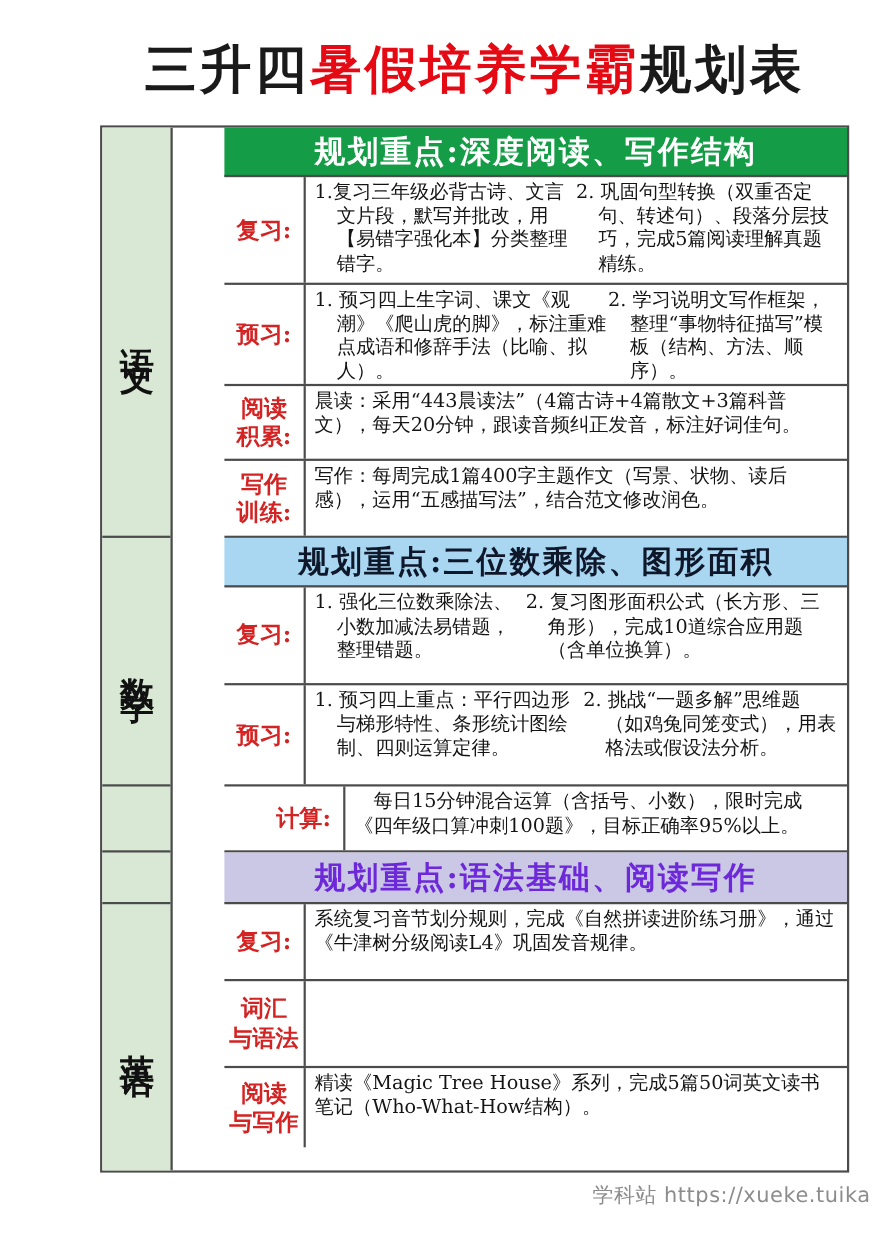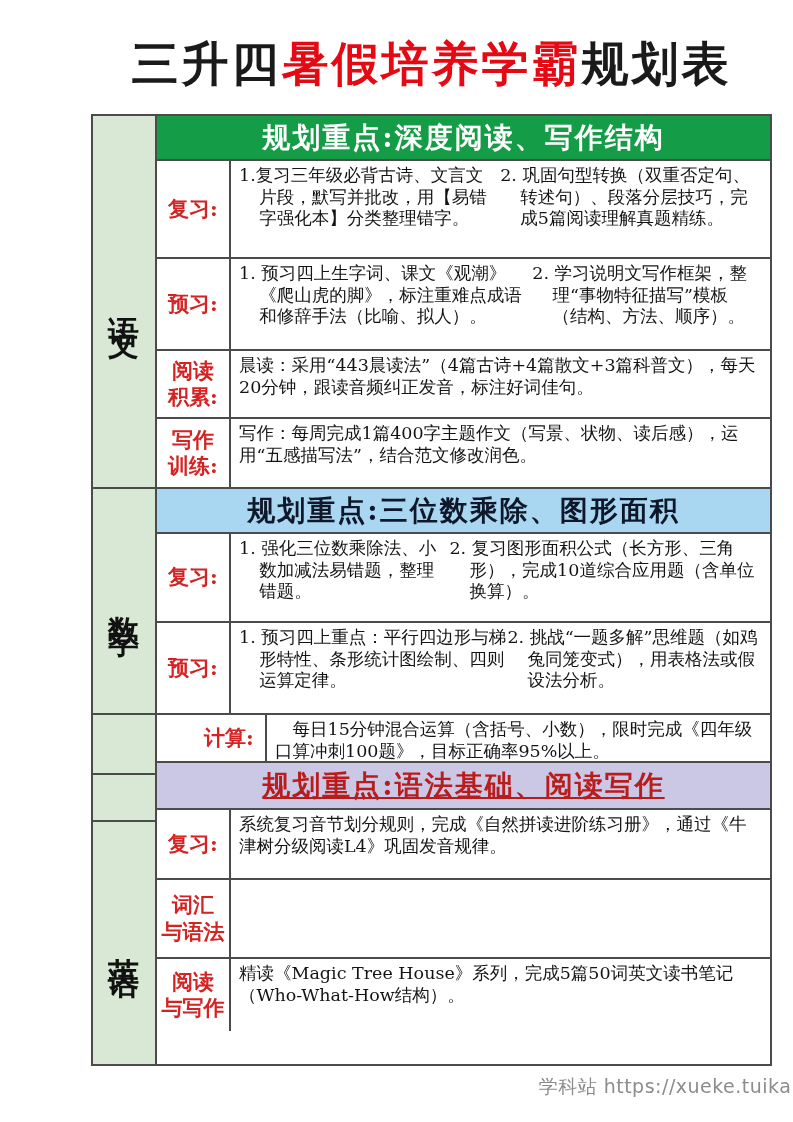--- a/index.html
+++ b/index.html
@@ -19,21 +19,21 @@
   }
   .page{position:relative;width:793px;height:1122px;background:#fff;margin-left:35px;}
   .title{
     position:absolute;top:38px;left:0;width:100%;text-align:center;
     font-size:47px;font-weight:900;letter-spacing:3px;line-height:1.1;
     font-family:"DejaVu Serif","DejaVu Sans",serif;white-space:nowrap;
   }
   .title .red{color:var(--titlered);}
   .plan-table{
     position:absolute;left:56px;top:114px;width:681px;height:952px;
-    border:2px solid var(--border);box-sizing:border-box;display:flex;background:#fff;
+    border:2px solid var(--border);box-sizing:border-box;display:flex;background:#fff;gap:47px;
   }
   .sidecol{
     width:64px;flex:0 0 64px;border-right:2px solid var(--border);
     box-sizing:border-box;display:flex;flex-direction:column;background:var(--sidebar);
   }
   .seg{
     box-sizing:border-box;border-bottom:2px solid var(--border);
     display:flex;align-items:center;justify-content:center;
   }
   .seg:last-child{border-bottom:none;}
@@ -133,27 +133,27 @@
             <div class="line hang">2. 复习图形面积公式（长方形、三角形），完成10道综合应用题（含单位换算）。</div>
           </div>
         </div>
         <div class="row" style="height: 92px;">
           <div class="label">预习:</div>
           <div class="content">
             <div class="line hang">1. 预习四上重点：平行四边形与梯形特性、条形统计图绘制、四则运算定律。</div>
             <div class="line hang">2. 挑战“一题多解”思维题（如鸡兔同笼变式），用表格法或假设法分析。</div>
           </div>
         </div>
-        <div class="row" style="height: 48px; padding-left: 36px;">
+        <div class="row" style="height: 60px; padding-left: 36px;">
           <div class="label">计算:</div>
           <div class="content">
             <div class="line">　每日15分钟混合运算（含括号、小数），限时完成《四年级口算冲刺100题》，目标正确率95%以上。</div>
           </div>
         </div>
-        <div class="row header-row" style="height: 47px; background: rgb(203, 200, 230); color: #b91c1c; text-decoration: underline;">规划重点:语法基础、阅读写作</div>
+        <div class="row header-row" style="height: 47px; background: rgb(203, 200, 230); color: #6d28d9;">规划重点:语法基础、阅读写作</div>
         <div class="row" style="height: 70px;">
           <div class="label">复习:</div>
           <div class="content">
             <div class="line">系统复习音节划分规则，完成《自然拼读进阶练习册》，通过《牛津树分级阅读L4》巩固发音规律。</div>
           </div>
         </div>
         <div class="row" style="height: 79px;">
           <div class="label">词汇
 与语法</div>
         </div>

